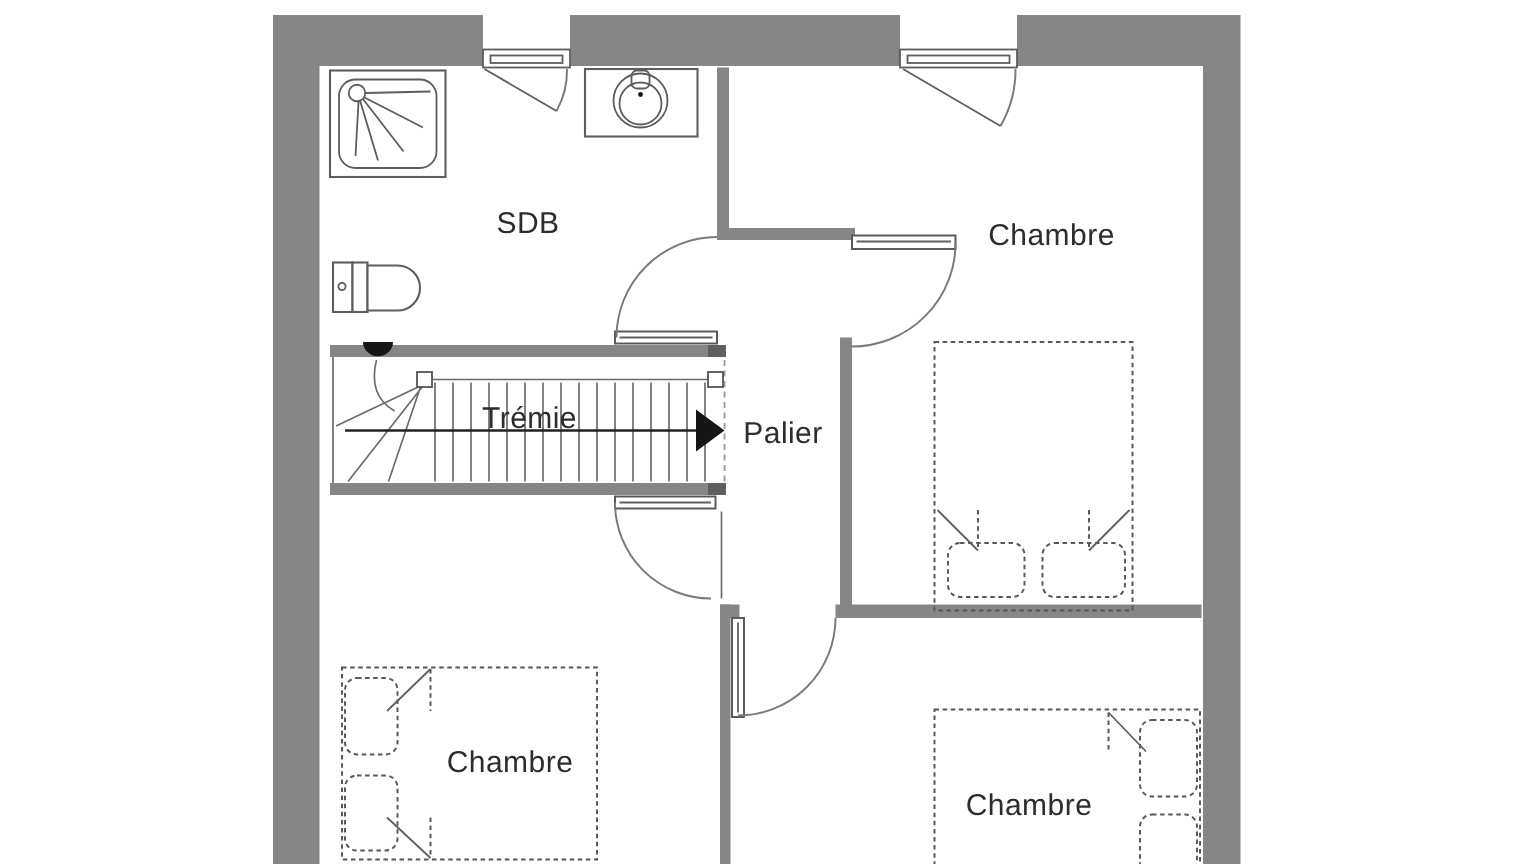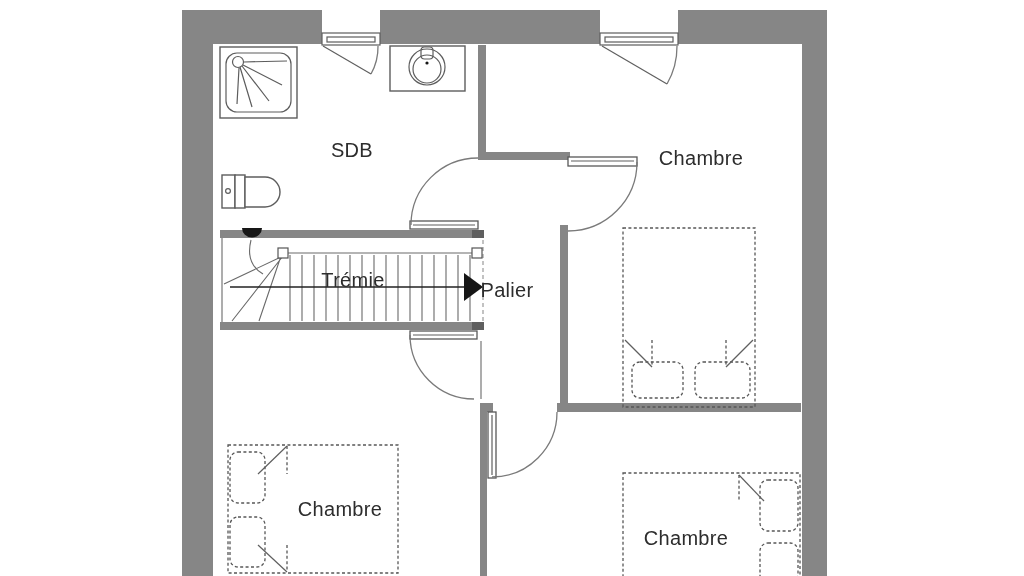--- a/index.html
+++ b/index.html
@@ -165,16 +165,16 @@
         <rect class="dash" x="760" y="543" width="38" height="40" rx="8"></rect>
         <path class="thin" d="M739,475 L764,501"></path>
           <path class="dash" d="M739,475 V501"></path>
       </g>
     </g>
   </svg>
 
   <div class="room-label" style="left:352px;top:150px">SDB</div>
   <div class="room-label" style="left:701px;top:158px">Chambre</div>
   <div class="room-label" style="left:353px;top:280px">Trémie</div>
-  <div class="room-label" style="left:507px;top:290px">Palier</div>
+  <div class="room-label" style="left:522px;top:290px">Palier</div>
   <div class="room-label" style="left:340px;top:509px">Chambre</div>
   <div class="room-label" style="left:686px;top:538px">Chambre</div>
 </div>
 
 </body></html>

